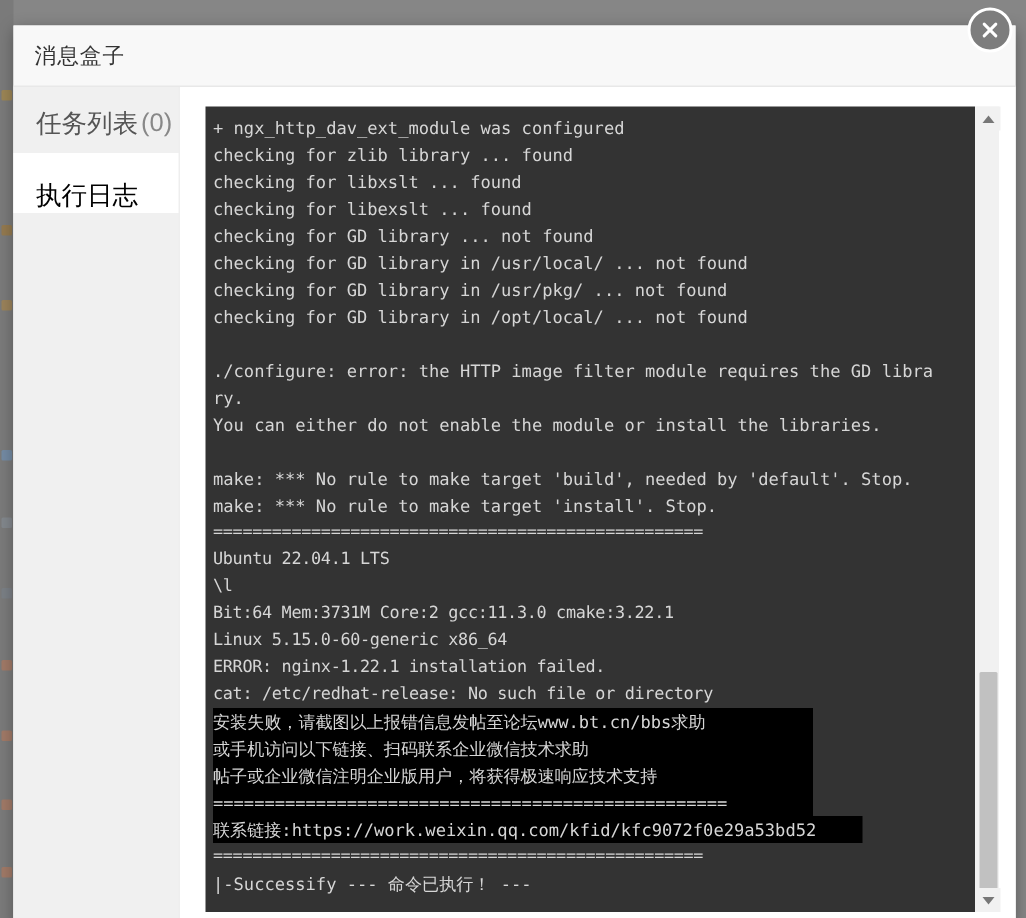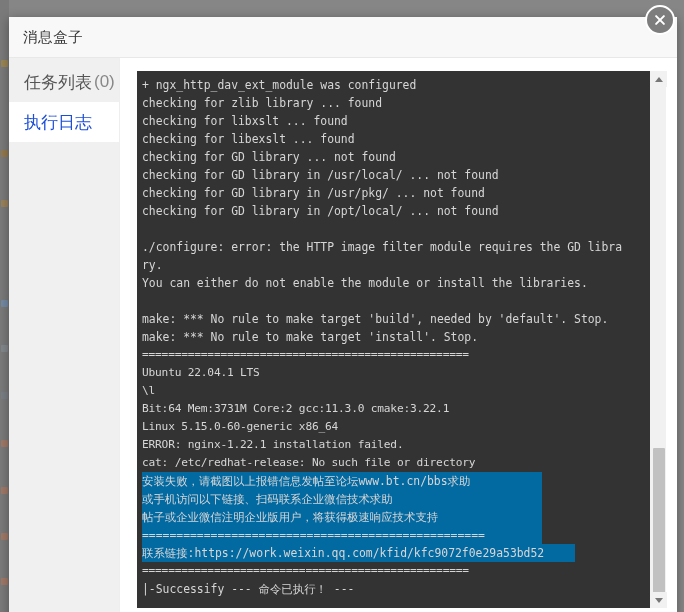--- a/index.html
+++ b/index.html
@@ -93,21 +93,22 @@
     align-items: center;
     padding-left: 15px;
     font-size: 17px;
     color: #555555;
     cursor: pointer;
     white-space: nowrap;
     font-family: "DejaVu Sans", "Liberation Sans", sans-serif;
   }
   .side-item.active {
     background: #ffffff;
-    color: #1d4ed8;
+    color: #000000;
+    align-items: flex-end;
   }
   .side-item .count {
     color: #888888;
     margin-left: 2px;
     font-family: "Liberation Sans", sans-serif;
   }
 
   
   #content {
     flex: 1;
@@ -132,21 +133,21 @@
     font-size: 11.4px;
     line-height: 18px;
     padding: 5px 6px 6px 5px;
     overflow: hidden;
     white-space: pre;
   }
 
   .tline { white-space: pre; }
   .tline.blank { height: 18px; }
   .selblock {
-    background: #0369a1;
+    background: #000000;
     display: inline-block;
   }
 
   
   .sysline {
     font-family: "DejaVu Sans Mono", "Liberation Mono", monospace;
     font-size: 11.2px;
     letter-spacing: -0.2px;
   }
 

